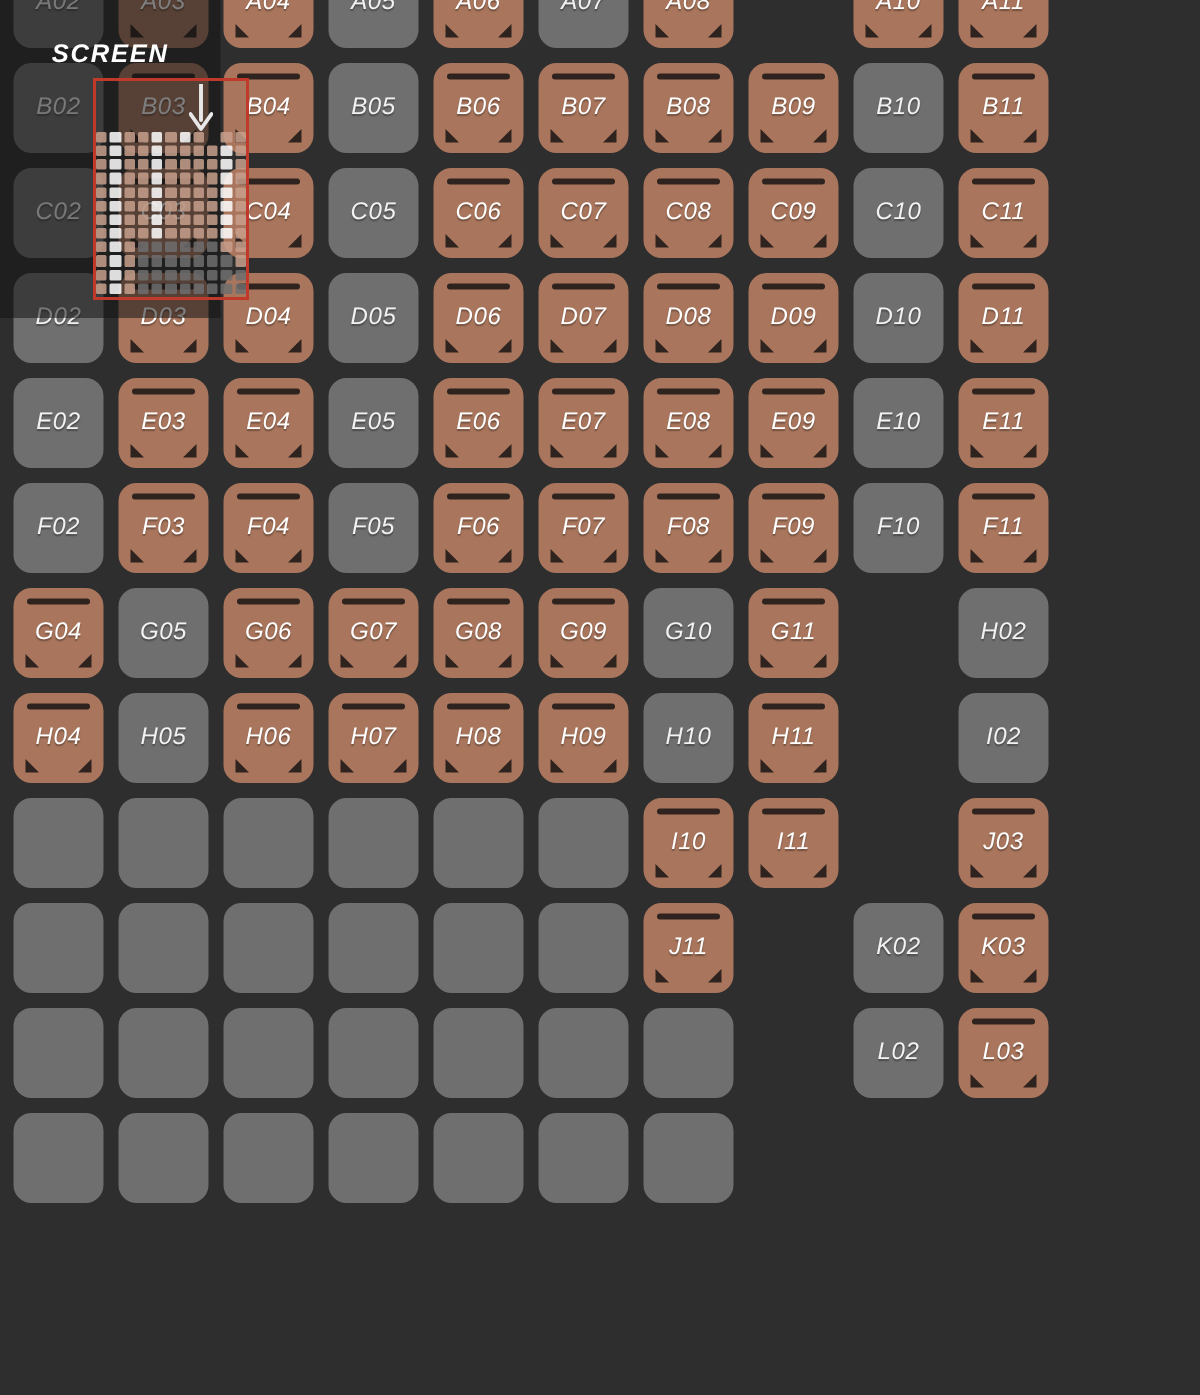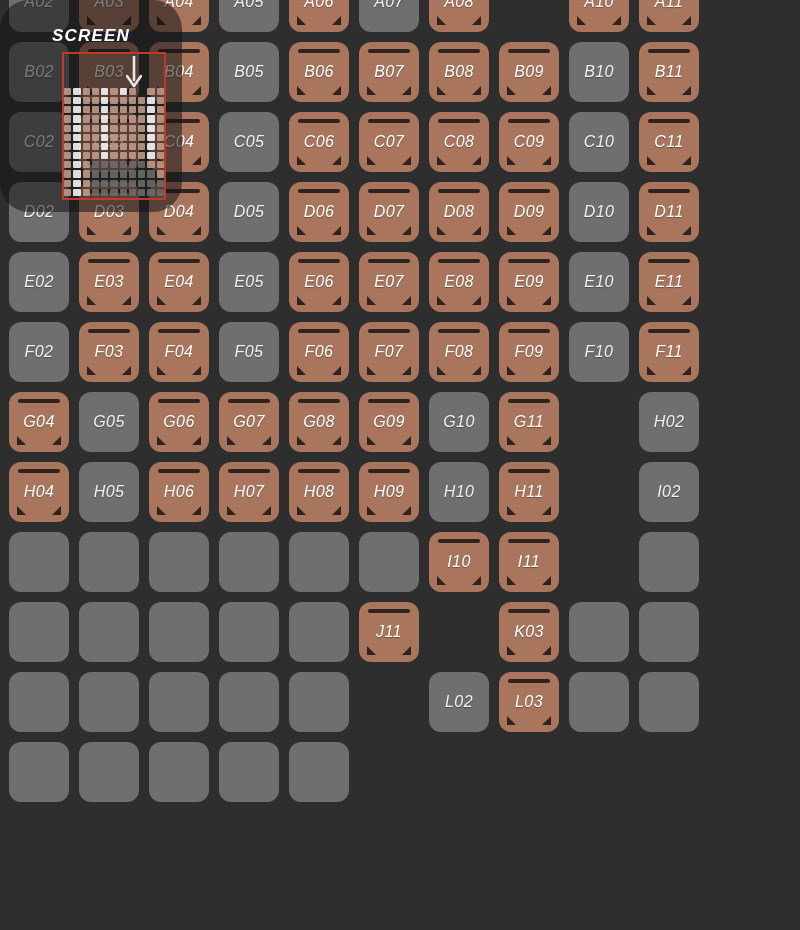--- a/index.html
+++ b/index.html
@@ -70,25 +70,24 @@
   .seat.gray .lbl{color:#f2f2f2;}
   
   .seat.blank{background:#6f6f6f;}
   
   .cell.absent{}
 
   
   #overlay{
     position:absolute;
     left:0; top:0;
-    width:182px; height:212px;
+    width:147px; height:212px;
     background:rgba(20,20,20,.55);
     z-index:50;
     pointer-events:none;
-    border-radius:29px;
   }
   #overlay .screen-label{
     position:absolute;
     left:0; right:0; top:26px;
     text-align:center;
     color:#ffffff;
     font-size:17px;
     font-weight:bold;
     letter-spacing:1.2px;
   }
@@ -724,20 +723,28 @@
       <div class="cell">
         <div class="seat avail">
           <div class="bar"></div>
           <div class="arm l"></div>
           <div class="arm r"></div>
           <span class="lbl">I11</span>
         </div>
       </div>
       <div class="cell"></div>
       <div class="cell">
+        <div class="seat avail">
+          <div class="bar"></div>
+          <div class="arm l"></div>
+          <div class="arm r"></div>
+          <span class="lbl">J03</span>
+        </div>
+      </div>
+      <div class="cell">
         <div class="seat blank"></div>
       </div>
       <div class="cell">
         <div class="seat blank"></div>
       </div>
       <div class="cell">
         <div class="seat blank"></div>
       </div>
       <div class="cell">
         <div class="seat blank"></div>
@@ -753,20 +760,25 @@
       </div>
       <div class="cell">
         <div class="seat avail">
           <div class="bar"></div>
           <div class="arm l"></div>
           <div class="arm r"></div>
           <span class="lbl">J11</span>
         </div>
       </div>
       <div class="cell"></div>
+      <div class="cell">
+        <div class="seat gray">
+          <span class="lbl">K02</span>
+        </div>
+      </div>
       <div class="cell">
         <div class="seat avail">
           <div class="bar"></div>
           <div class="arm l"></div>
           <div class="arm r"></div>
           <span class="lbl">K03</span>
         </div>
       </div>
       <div class="cell">
         <div class="seat blank"></div>

